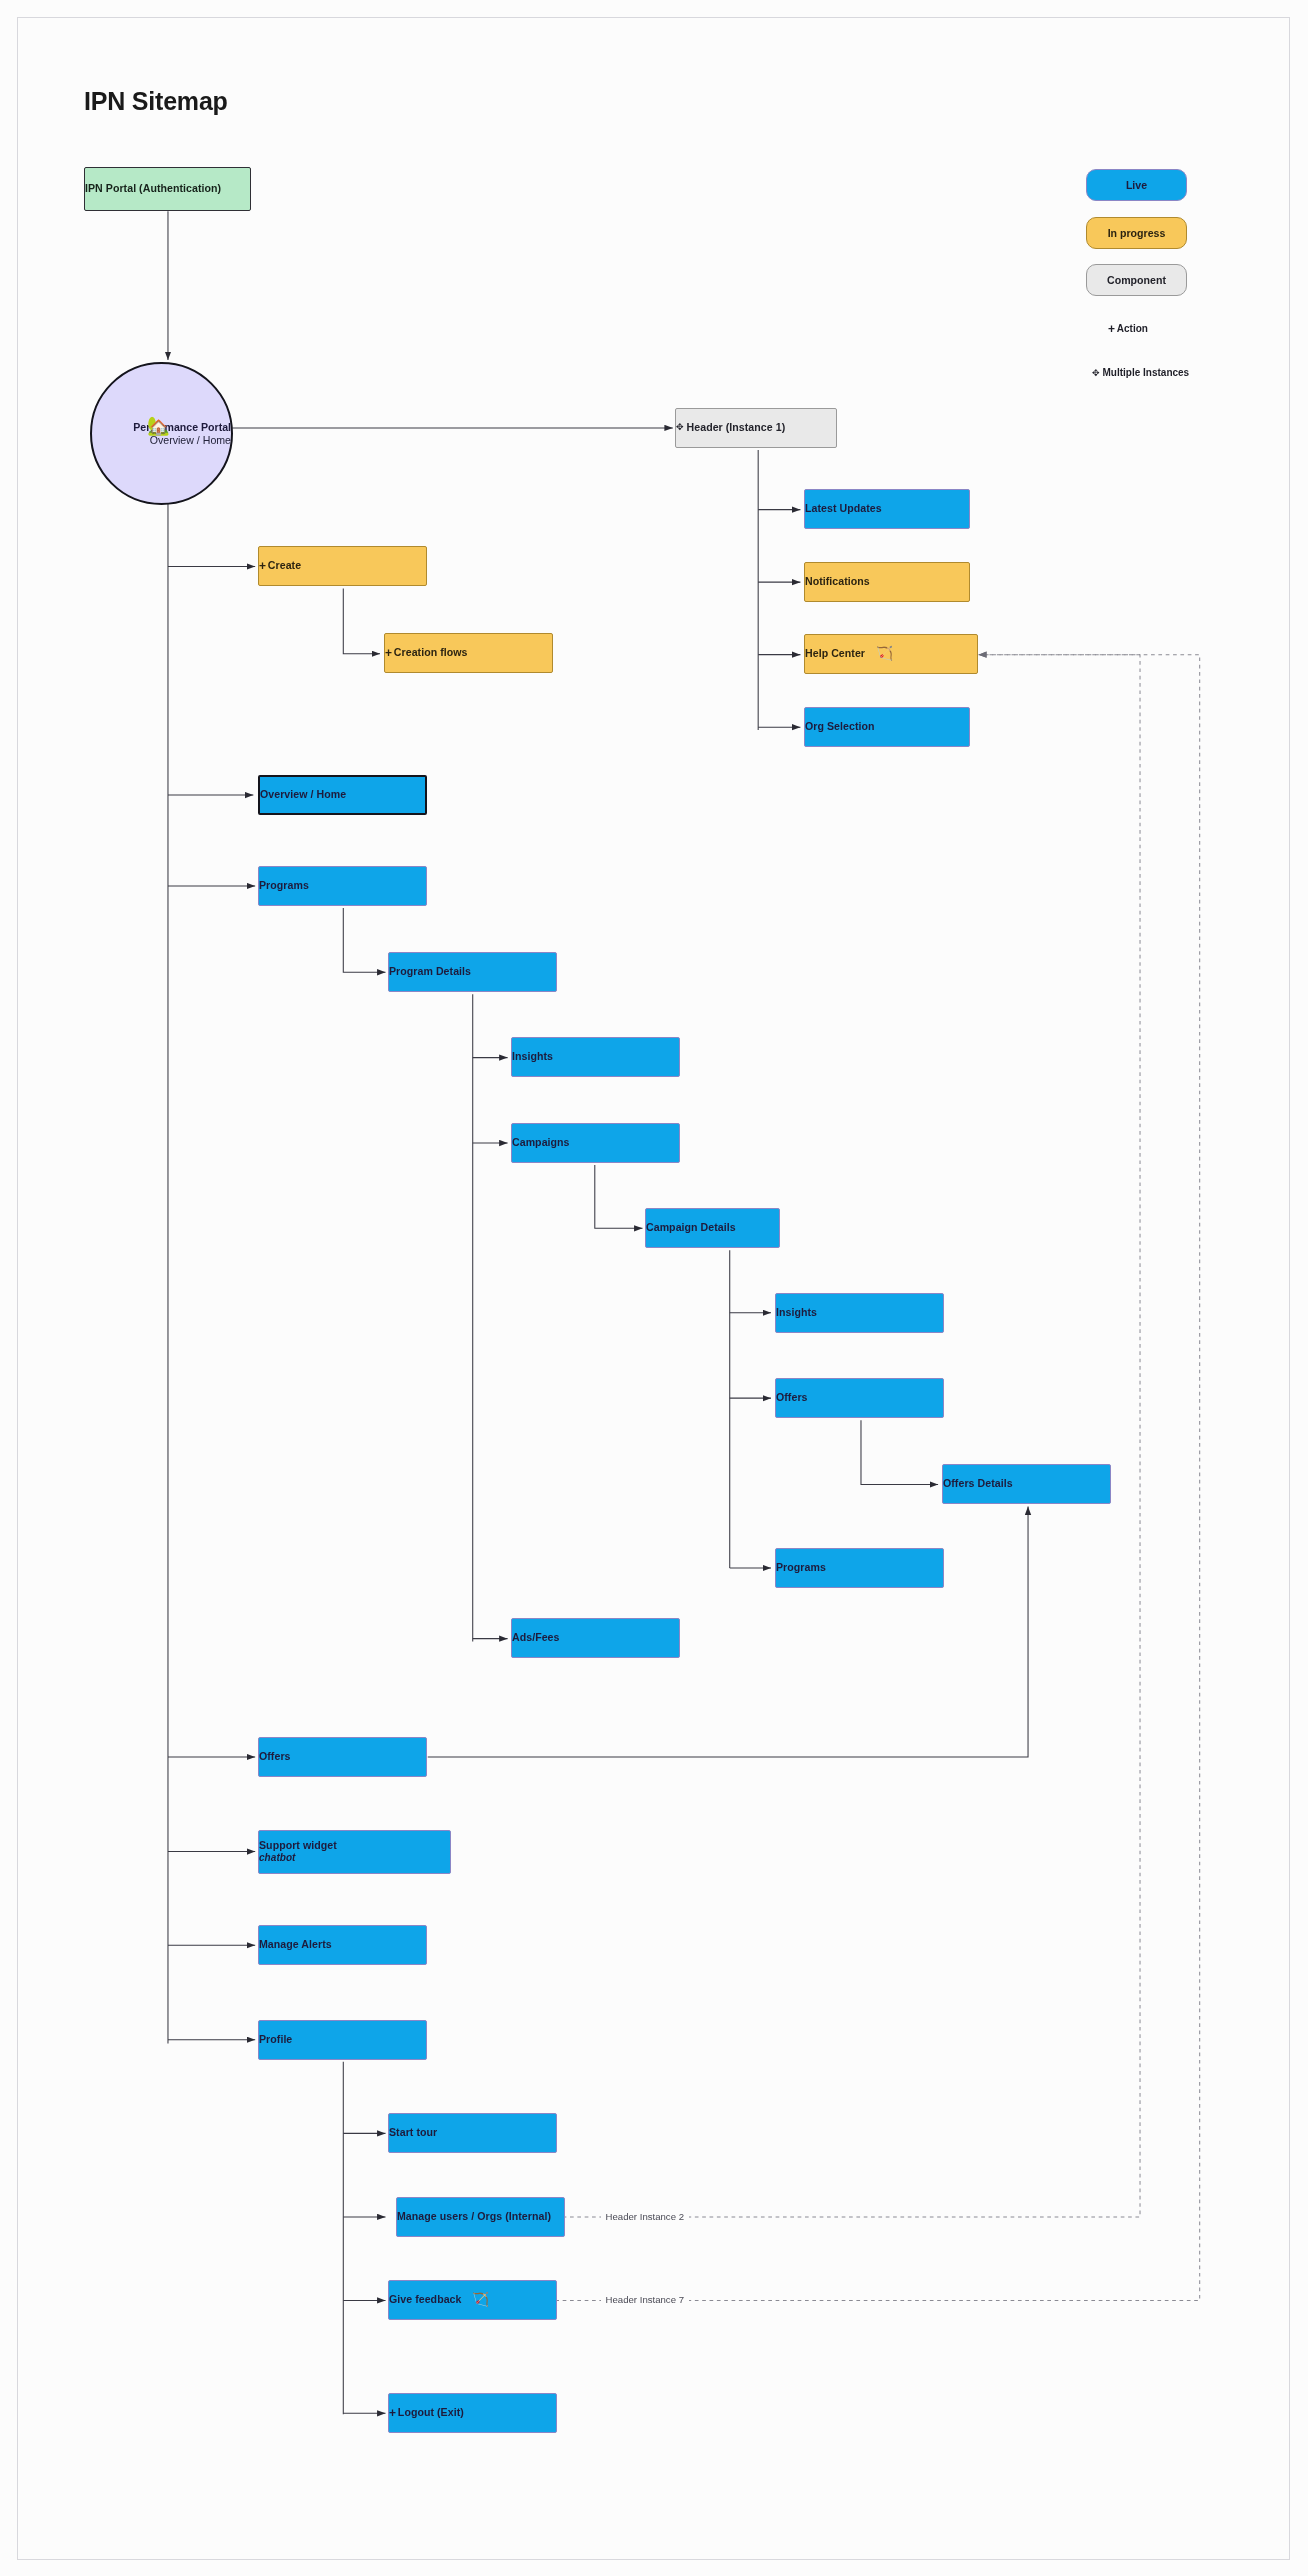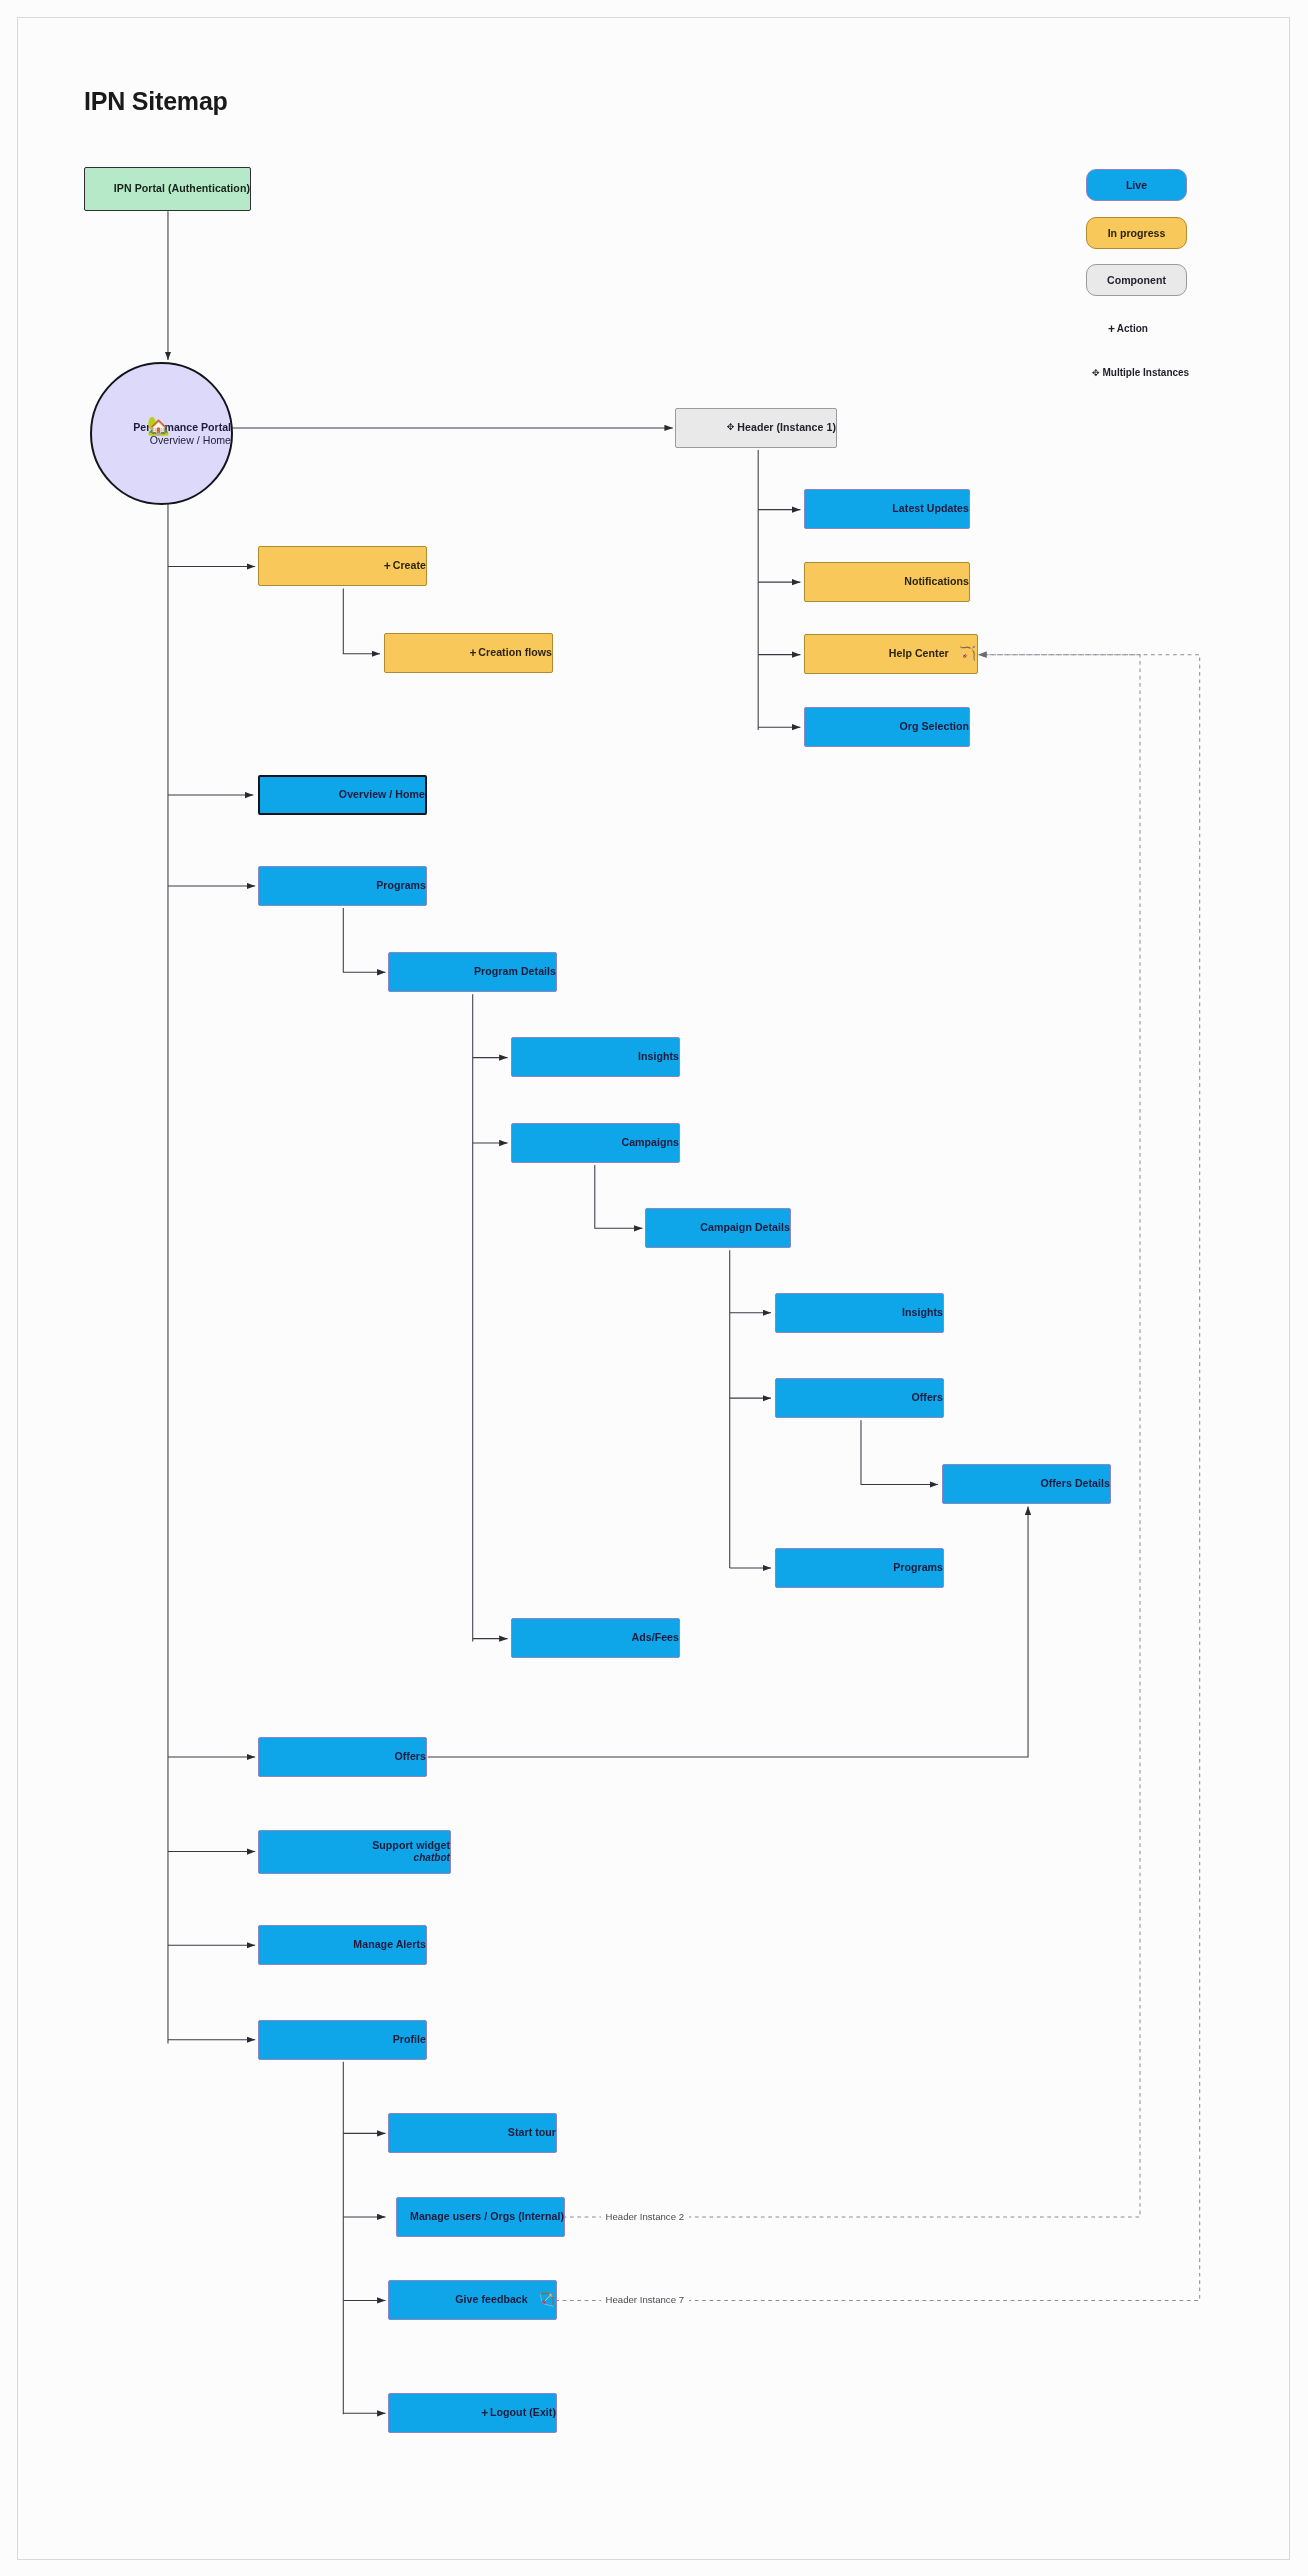--- a/index.html
+++ b/index.html
@@ -33,21 +33,21 @@
     letter-spacing:-0.2px;
     color:#1a1a1a;
     white-space:nowrap;
   }
 
   .node{
     position:absolute;
     box-sizing:border-box;
     display:flex;
     flex-direction:column;
-    align-items:flex-end;
+    align-items:flex-start;
     justify-content:center;
     border-radius:2px;
     font-size:10.6px;
     font-weight:bold;
     line-height:1.25;
     text-align:center;
     letter-spacing:0.05px;
   }
   .node .lbl{display:block;}
   .node .sub{display:block;font-weight:bold;font-style:italic;font-size:10px;}
@@ -286,21 +286,21 @@
   <div class="node live" style="left:388px;top:952px;width:169px;height:40px;">
     <span class="lbl">Program Details</span>
   </div>
 
   <div class="node live" style="left:511px;top:1037px;width:169px;height:40px;">
     <span class="lbl">Insights</span>
   </div>
   <div class="node live" style="left:511px;top:1123px;width:169px;height:40px;">
     <span class="lbl">Campaigns</span>
   </div>
-  <div class="node live" style="left:645px;top:1208px;width:146px;height:40px;padding-left:20px;">
+  <div class="node live" style="left:645px;top:1208px;width:135px;height:40px;">
     <span class="lbl">Campaign Details</span>
   </div>
 
   <div class="node live" style="left:775px;top:1293px;width:169px;height:40px;">
     <span class="lbl">Insights</span>
   </div>
   <div class="node live" style="left:775px;top:1378px;width:169px;height:40px;">
     <span class="lbl">Offers</span>
   </div>
   <div class="node live" style="left:942px;top:1464px;width:169px;height:40px;">

